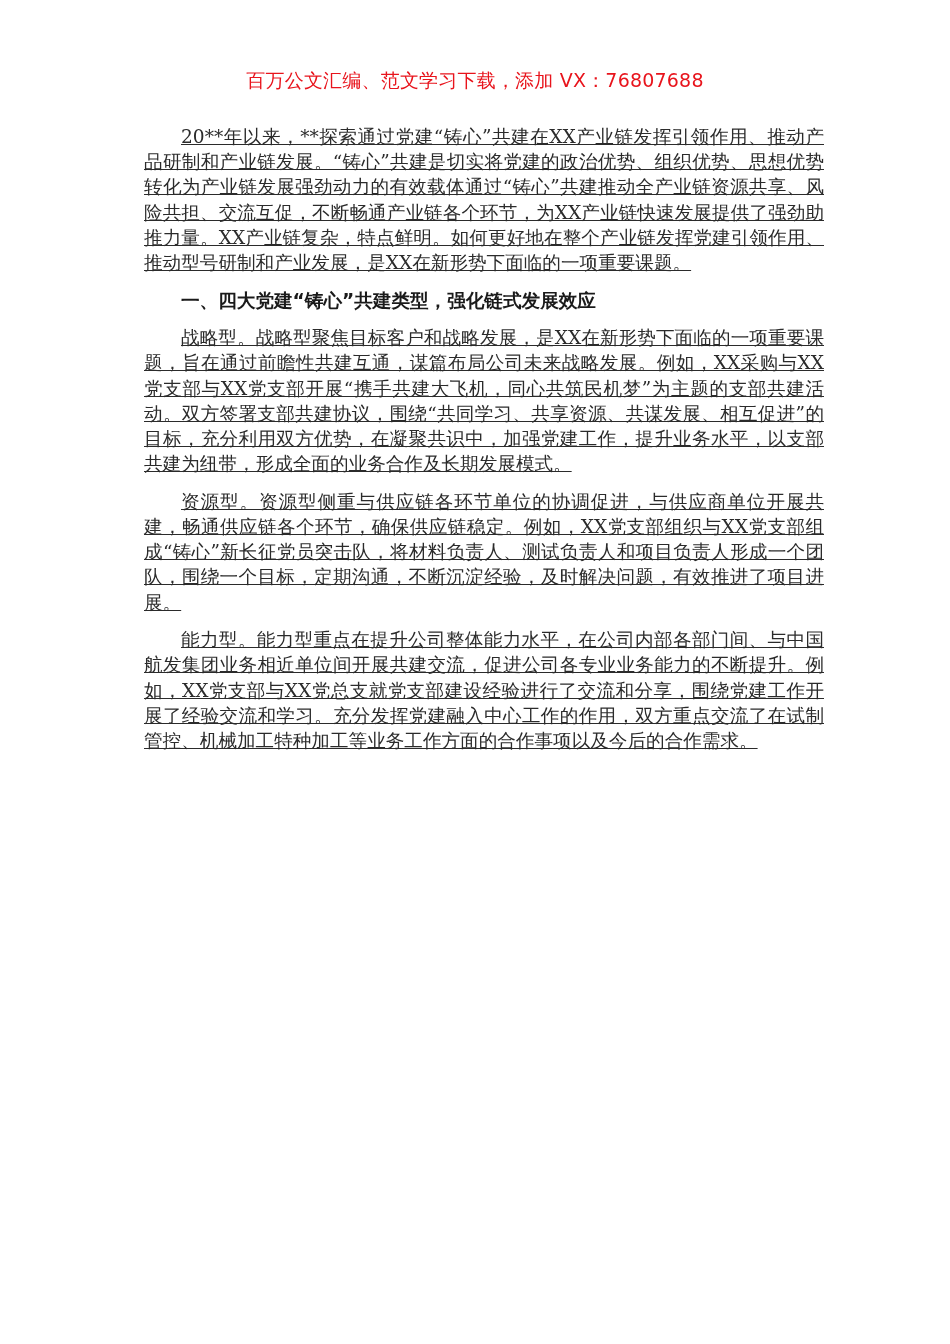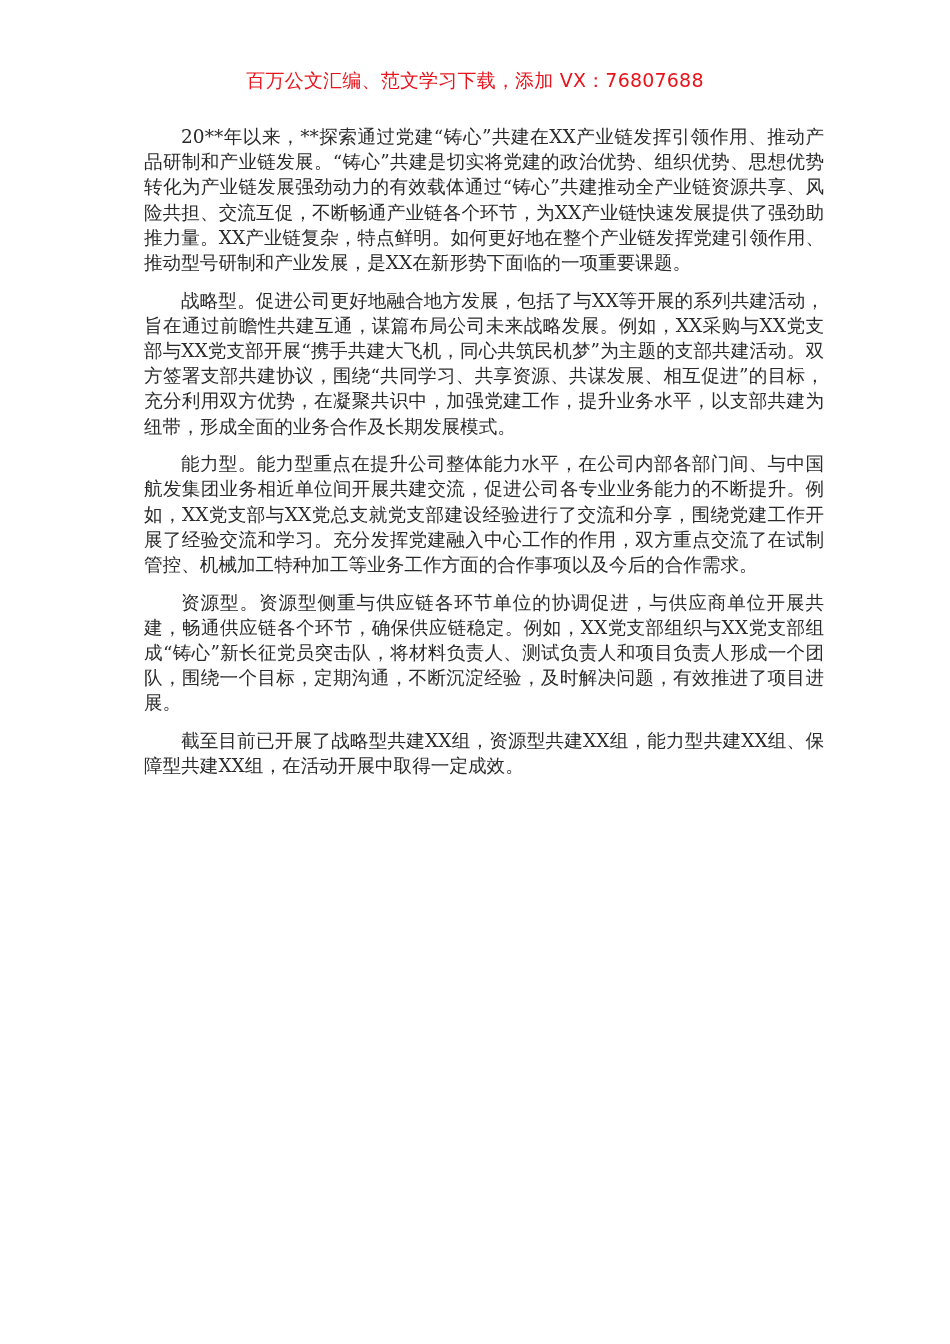--- a/index.html
+++ b/index.html
@@ -9,33 +9,33 @@
       position: absolute; left: 0; top: 66px; width: 950px; text-align: center;
       font-family: "DejaVu Sans", "Liberation Sans", sans-serif;
       font-size: 19px; color: #e8141c; letter-spacing: 0.2px; line-height: 28px;
     }
     .content {
       position: absolute; left: 144px; top: 124px; width: 680px;
       font-family: "DejaVu Serif", "Liberation Serif", serif;
       font-size: 18.6px; line-height: 25.2px; color: #2b2b2b;
       text-align: justify;
     }
-    .content p { margin: 0 0 12.4px 0; text-indent: 37px; }
+    .content p { margin: 0 0 12.4px 0; text-indent: 37px; text-decoration: underline; }
     .content h2 {
       margin: 0 0 12.4px 0; text-indent: 37px;
       font-family: "DejaVu Sans", "Liberation Sans", sans-serif;
       font-weight: bold; font-size: 18.6px; line-height: 25.2px; color: #1a1a1a;
     }
   </style>
 </head>
 <body>
 
 <div class="page">
   <div class="banner">百万公文汇编、范文学习下载，添加 VX：76807688</div>
 
   <div class="content">
     <p>20**年以来，**探索通过党建“铸心”共建在XX产业链发挥引领作用、推动产品研制和产业链发展。“铸心”共建是切实将党建的政治优势、组织优势、思想优势转化为产业链发展强劲动力的有效载体通过“铸心”共建推动全产业链资源共享、风险共担、交流互促，不断畅通产业链各个环节，为XX产业链快速发展提供了强劲助推力量。XX产业链复杂，特点鲜明。如何更好地在整个产业链发挥党建引领作用、推动型号研制和产业发展，是XX在新形势下面临的一项重要课题。</p>
-    <p>战略型。促进公司更好地融合地方发展，包括了与XX等开展的系列共建活动，旨在通过前瞻性共建互通，谋篇布局公司未来战略发展。例如，XX采购与XX党支部与XX党支部开展“携手共建大飞机，同心共筑民机梦”为主题的支部共建活动。双方签署支部共建协议，围绕“共同学习、共享资源、共谋发展、相互促进”的目标，充分利用双方优势，在凝聚共识中，加强党建工作，提升业务水平，以支部共建为纽带，形成全面的业务合作及长期发展模式。</p>
+    <h2>一、四大党建“铸心”共建类型，强化链式发展效应</h2>
+    <p>战略型。战略型聚焦目标客户和战略发展，是XX在新形势下面临的一项重要课题，旨在通过前瞻性共建互通，谋篇布局公司未来战略发展。例如，XX采购与XX党支部与XX党支部开展“携手共建大飞机，同心共筑民机梦”为主题的支部共建活动。双方签署支部共建协议，围绕“共同学习、共享资源、共谋发展、相互促进”的目标，充分利用双方优势，在凝聚共识中，加强党建工作，提升业务水平，以支部共建为纽带，形成全面的业务合作及长期发展模式。</p>
+    <p>资源型。资源型侧重与供应链各环节单位的协调促进，与供应商单位开展共建，畅通供应链各个环节，确保供应链稳定。例如，XX党支部组织与XX党支部组成“铸心”新长征党员突击队，将材料负责人、测试负责人和项目负责人形成一个团队，围绕一个目标，定期沟通，不断沉淀经验，及时解决问题，有效推进了项目进展。</p>
     <p>能力型。能力型重点在提升公司整体能力水平，在公司内部各部门间、与中国航发集团业务相近单位间开展共建交流，促进公司各专业业务能力的不断提升。例如，XX党支部与XX党总支就党支部建设经验进行了交流和分享，围绕党建工作开展了经验交流和学习。充分发挥党建融入中心工作的作用，双方重点交流了在试制管控、机械加工特种加工等业务工作方面的合作事项以及今后的合作需求。</p>
-    <p>资源型。资源型侧重与供应链各环节单位的协调促进，与供应商单位开展共建，畅通供应链各个环节，确保供应链稳定。例如，XX党支部组织与XX党支部组成“铸心”新长征党员突击队，将材料负责人、测试负责人和项目负责人形成一个团队，围绕一个目标，定期沟通，不断沉淀经验，及时解决问题，有效推进了项目进展。</p>
-    <p>截至目前已开展了战略型共建XX组，资源型共建XX组，能力型共建XX组、保障型共建XX组，在活动开展中取得一定成效。</p>
   </div>
 </div>
 
 </body></html>

